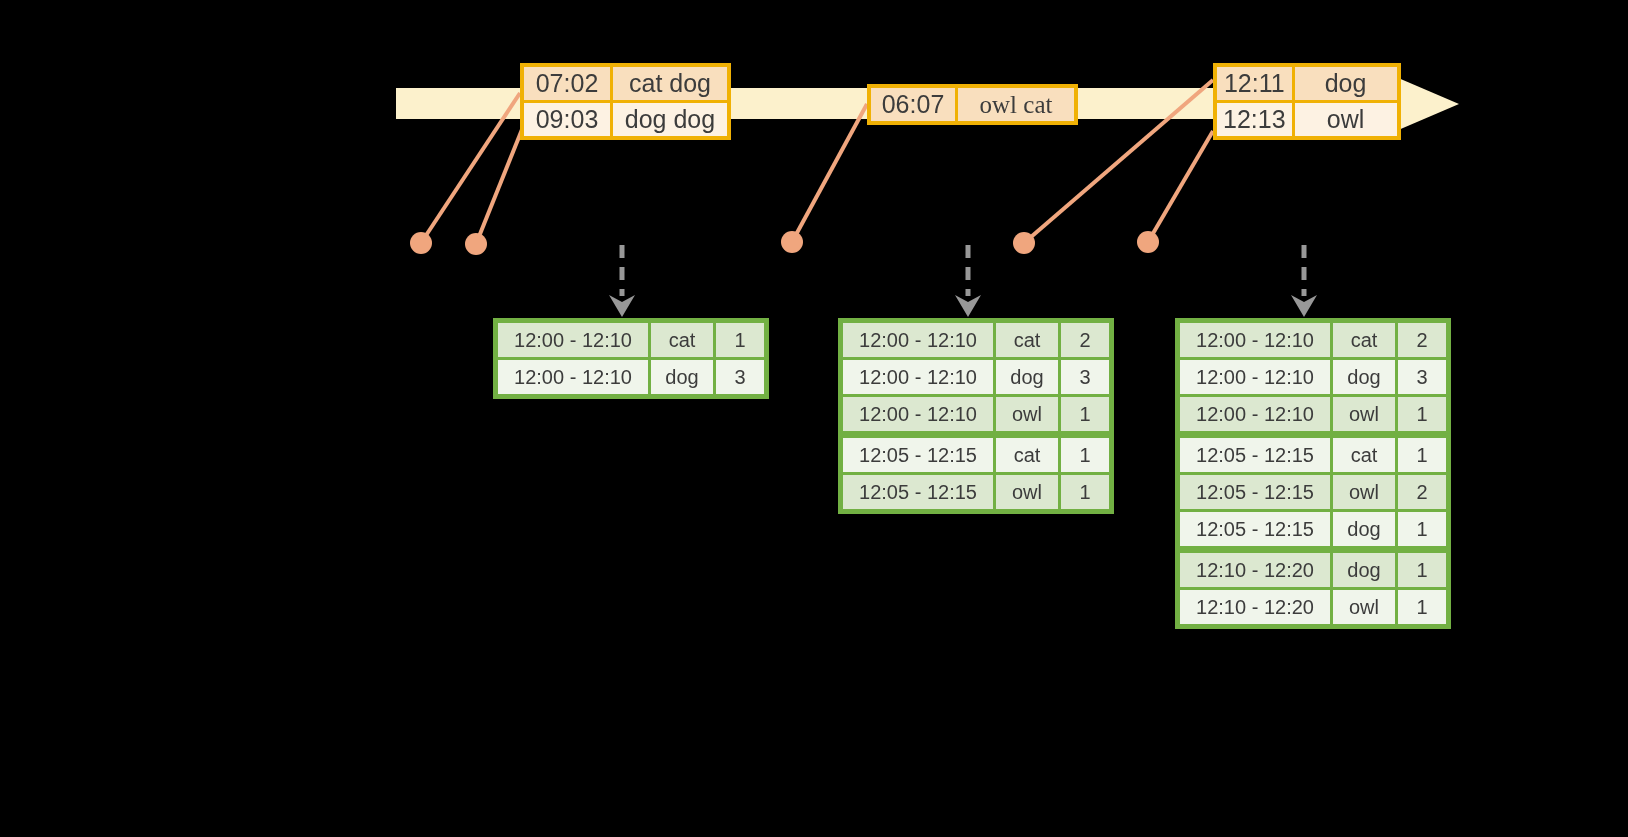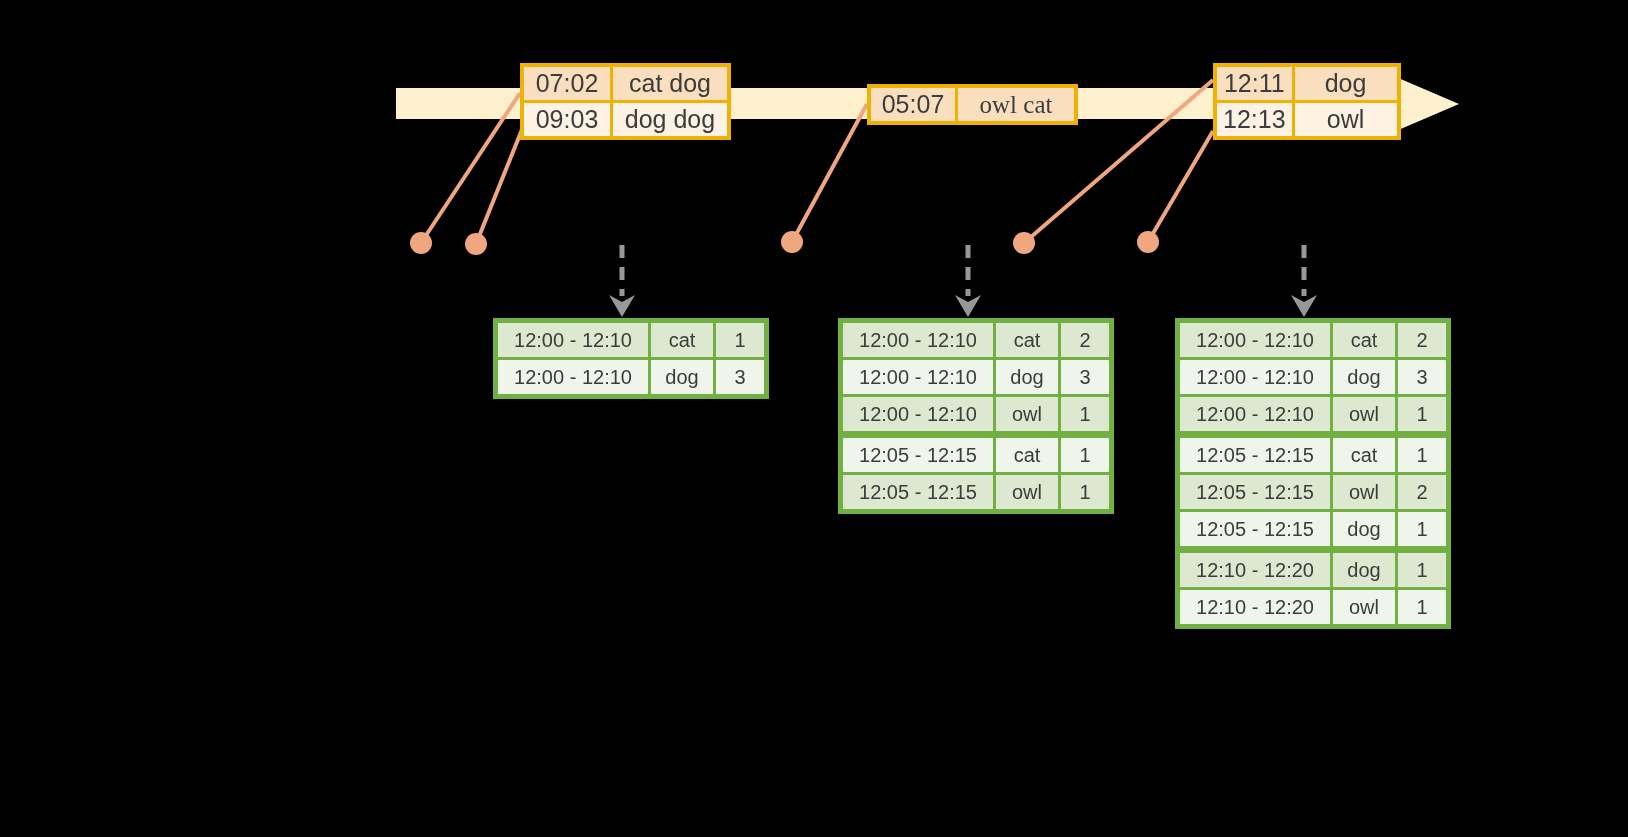--- a/index.html
+++ b/index.html
@@ -87,21 +87,21 @@
         <td class="c-words">dog dog</td>
       </tr>
     </tbody>
       </table>
   </div>
 
   <div class="tbl-wrap" style="left:867px;top:84px">
     <table class="etable et2">
       <tbody>
           <tr class="dark">
-        <td class="c-time">05:07</td>
+        <td class="c-time">06:07</td>
         <td class="c-words">owl cat</td>
       </tr>
     </tbody>
       </table>
   </div>
 
   <div class="tbl-wrap" style="left:1213px;top:63px">
     <table class="etable et3">
       <tbody>
           <tr class="dark">

